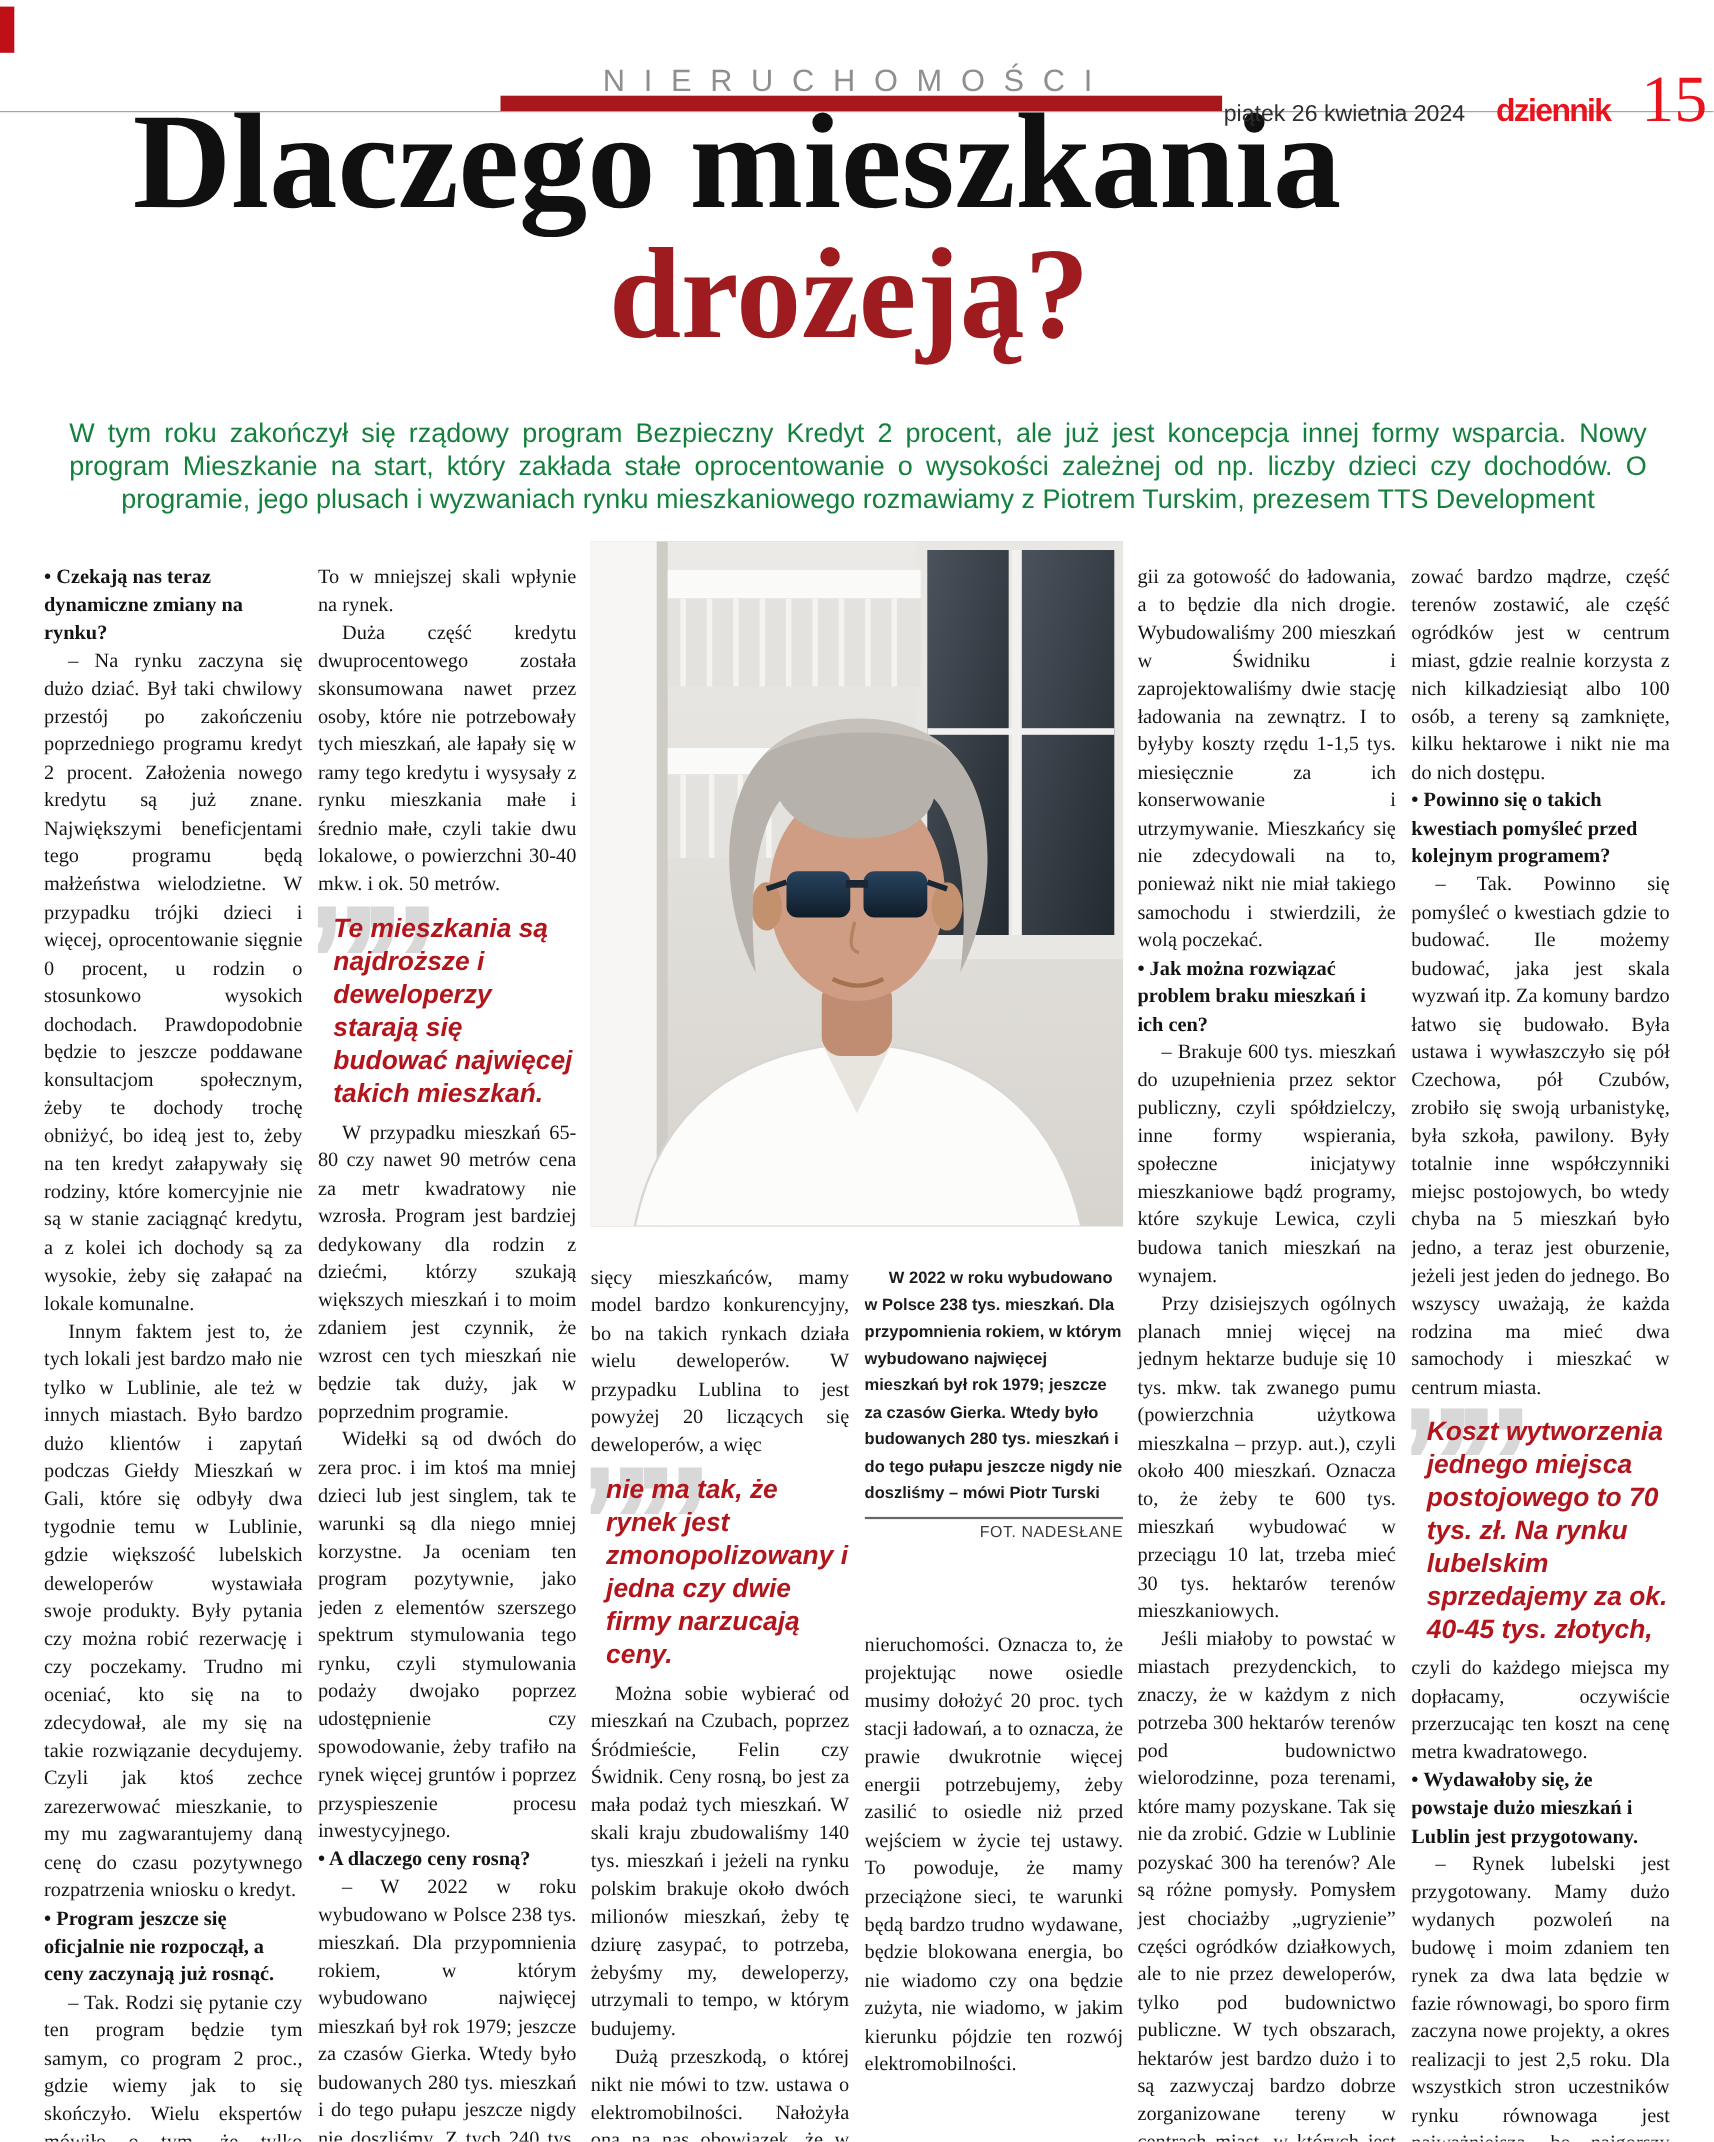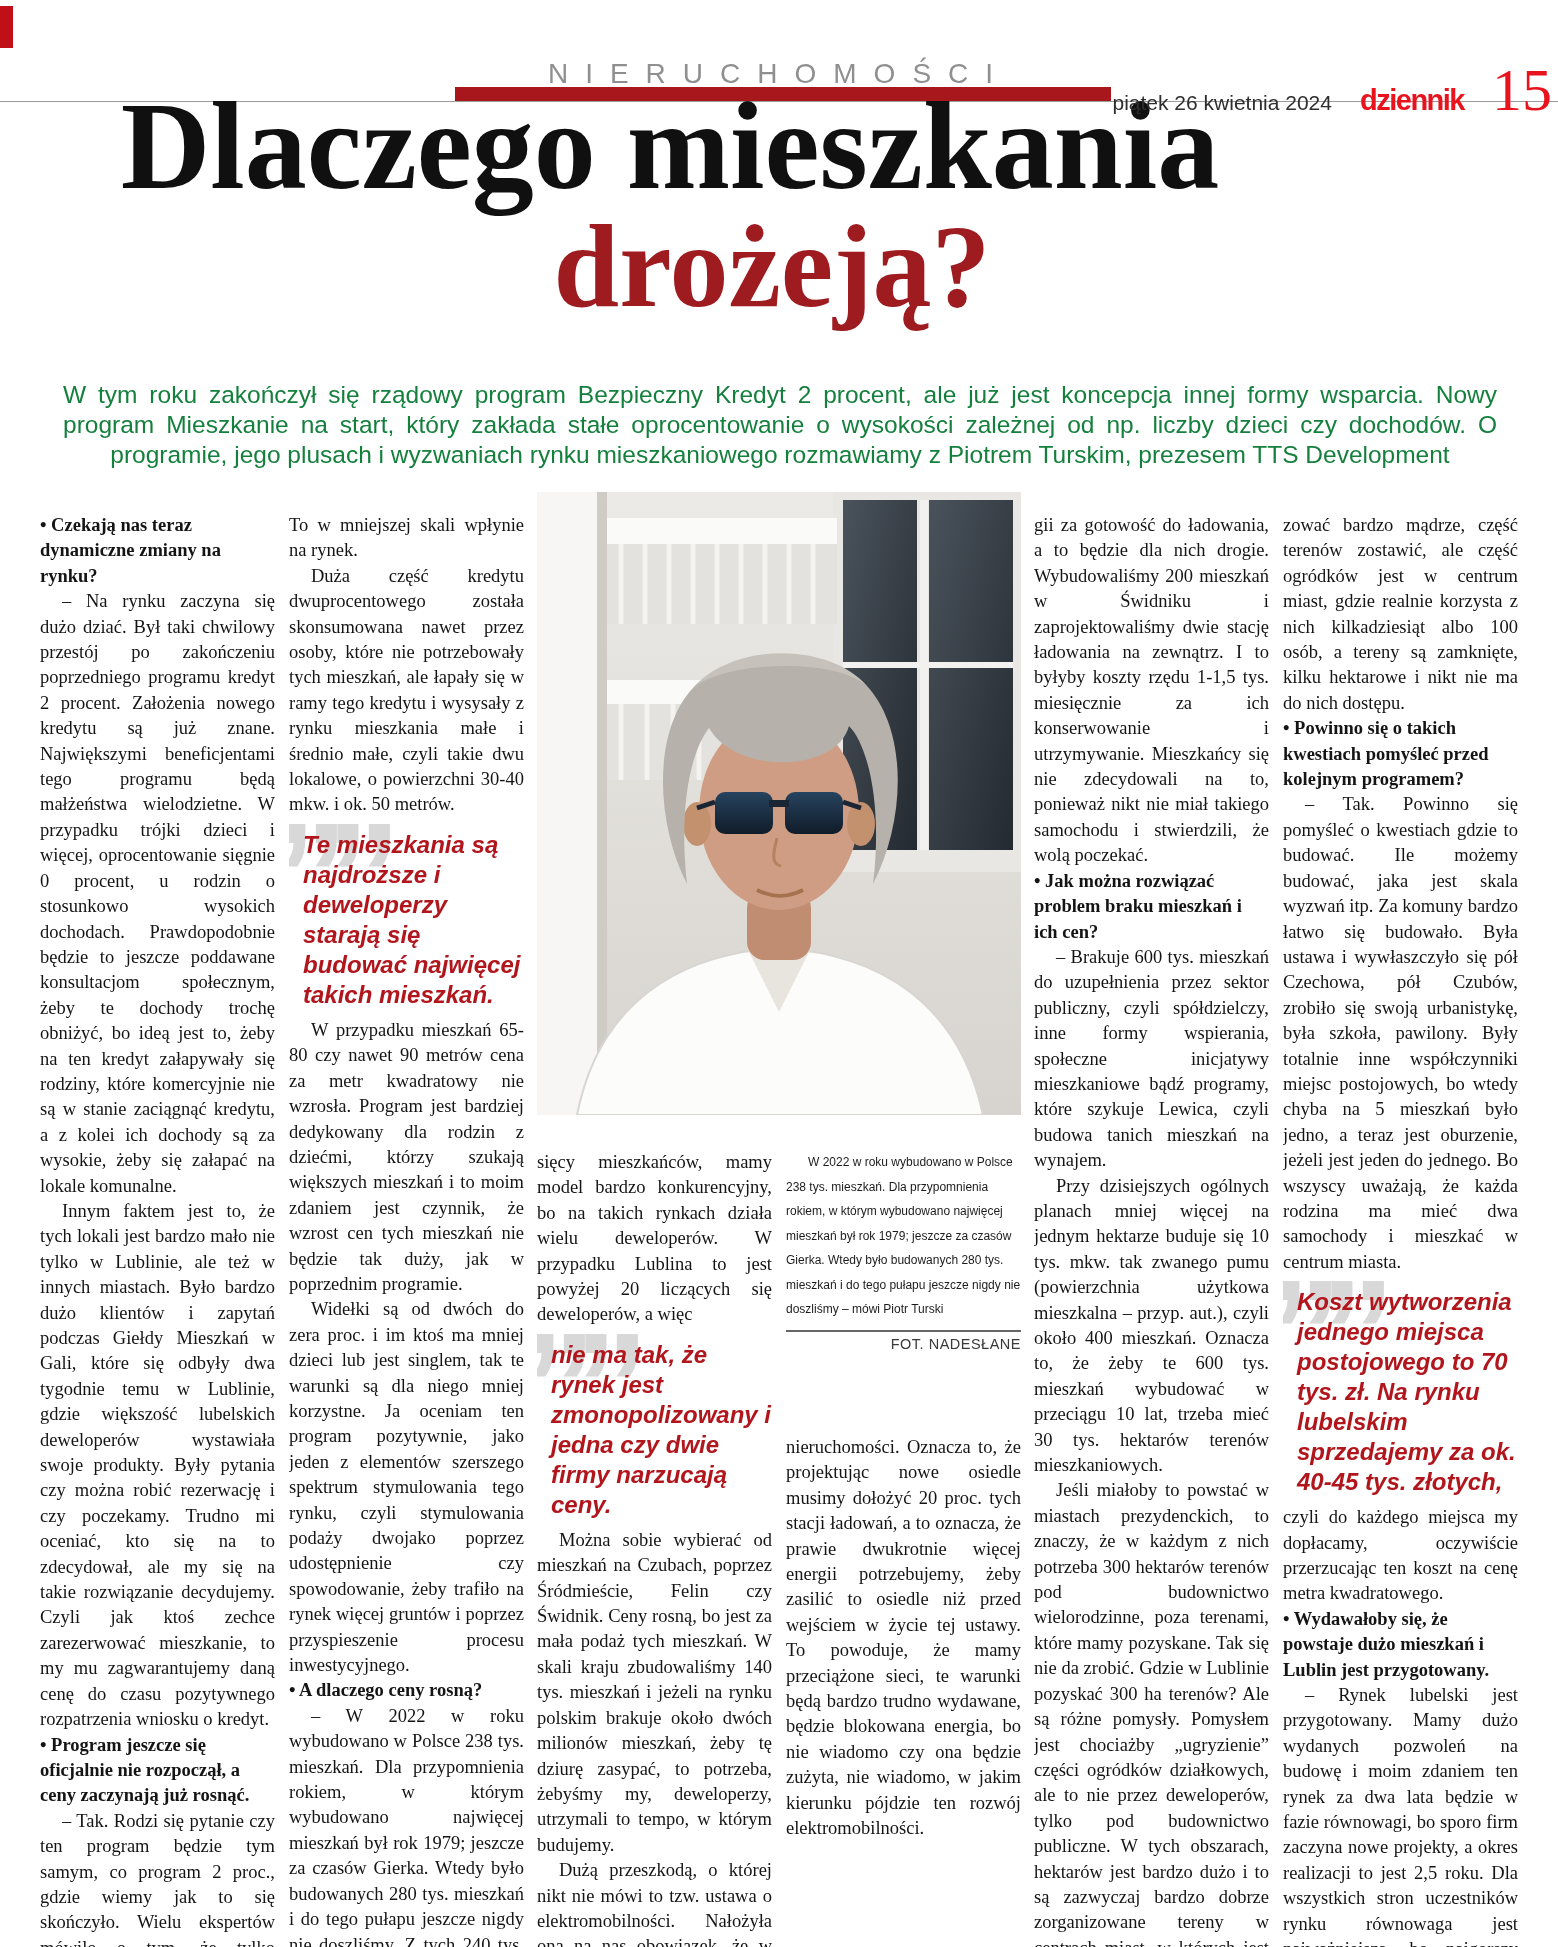--- a/index.html
+++ b/index.html
@@ -42,21 +42,21 @@
   .col4-gap { height:78px; }
 
   .pullquote { position:relative; margin:12px 0 8px 0; padding-left:14px;
                font-family:"Liberation Sans", sans-serif; font-style:italic; font-weight:bold;
                color:#b2161d; font-size:24px; line-height:30px; text-align:left; text-indent:0; }
   .qmark { position:absolute; left:-16px; top:-30px; z-index:0; color:#d8d8d8;
            font-style:normal; font-weight:bold; font-family:"Liberation Sans", sans-serif;
            font-size:150px; line-height:150px; letter-spacing:-22px; }
   .pq-text { position:relative; z-index:1; }
 
-  .caption { font-family:"Liberation Sans", sans-serif; font-weight:normal; font-size:12px;
+  .caption { font-family:"Liberation Sans", sans-serif; font-weight:bold; font-size:15px;
              line-height:24.5px; text-align:left; text-indent:0; color:#1c1c1c; }
   .credit-rule { border-top:2px solid #666; margin-top:8px; }
   .credit { font-family:"Liberation Sans", sans-serif; font-size:14.5px; color:#3a3a3a;
             text-align:right; letter-spacing:0.5px; margin:3px 0 0 0; text-indent:0; }
 </style>
 </head>
 <body>
 
 <div class="page">
 

